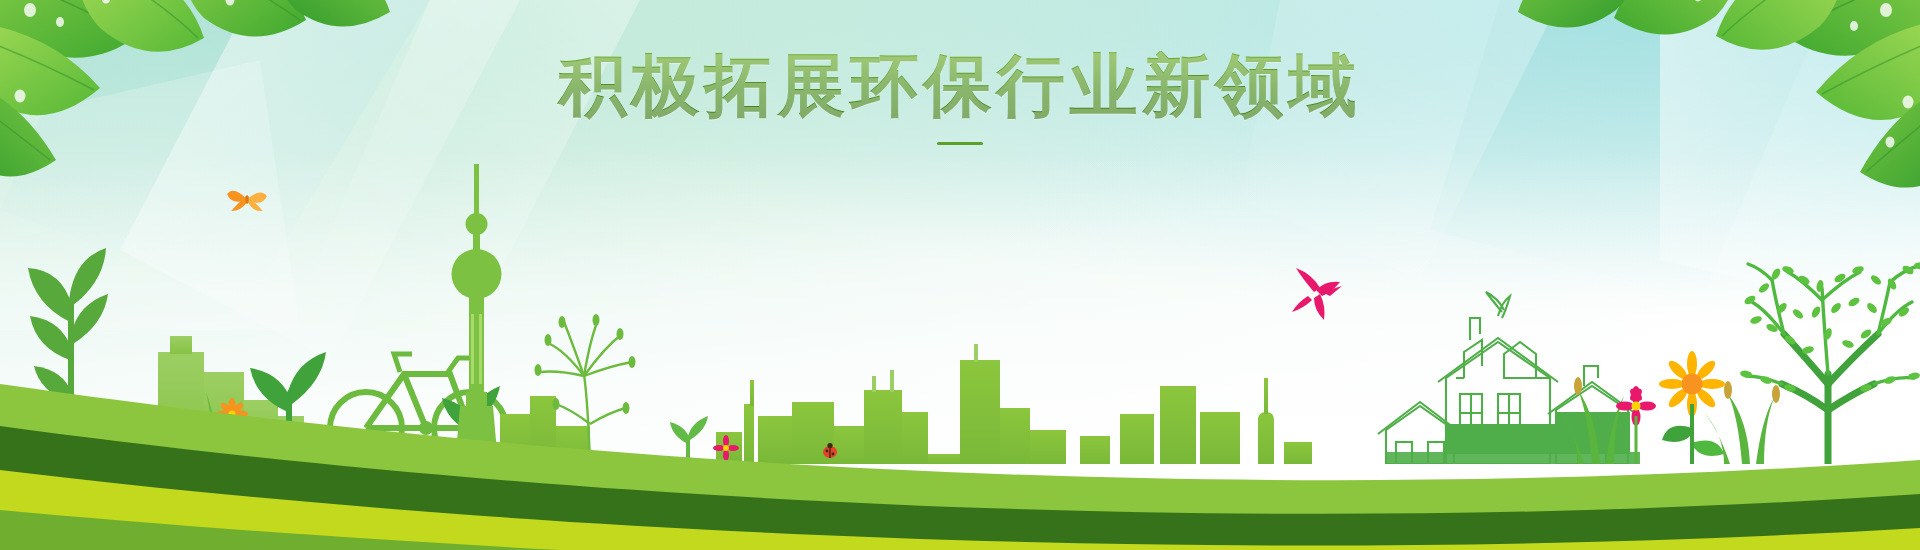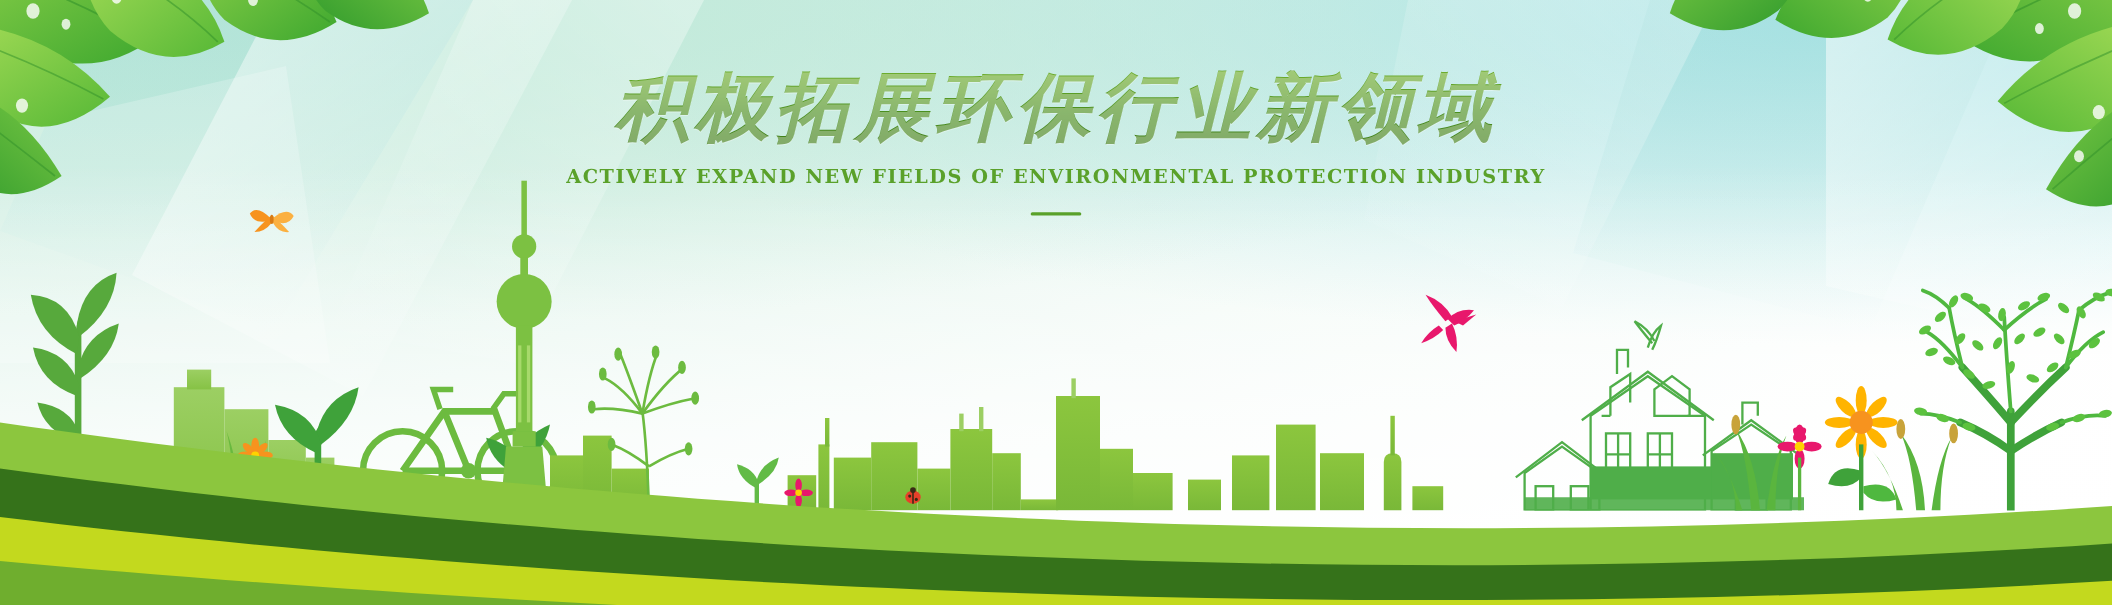--- a/index.html
+++ b/index.html
@@ -28,22 +28,21 @@
     font-family:"DejaVu Serif","Liberation Serif",serif;
     font-weight:700;
     font-size:68px;
     line-height:1.02;
     letter-spacing:5px;
     color:#4e9c22;
     background:linear-gradient(180deg,#6fae2e 0%,#4b8f1f 55%,#3f7d18 100%);
     -webkit-background-clip:text;background-clip:text;
     -webkit-text-fill-color:transparent;
     text-shadow:0 1px 0 rgba(255,255,255,.35);
-    margin:16px;
-    font-style:italic;
+    margin:3px;
   }
   .subline{
     font-family:"DejaVu Serif","Liberation Serif",serif;
     font-weight:700;
     font-size:17.5px;
     letter-spacing:1.4px;
     color:#5aa12a;
     margin:18px 0 0 0;
   }
   .divider{
@@ -103,21 +102,20 @@
       <polygon points="1500,0 1830,0 1700,300 1430,230" fill="url(#fg2)"></polygon>
       <polygon points="1660,0 1920,0 1920,320 1660,260" fill="url(#fg1)"></polygon>
       <polygon points="1280,0 1560,0 1420,280 1240,200" fill="url(#fg3)" opacity=".6"></polygon>
       <polygon points="0,120 260,60 300,330 0,330" fill="#ffffff" opacity=".22"></polygon>
       <rect x="0" y="150" width="1920" height="400" fill="url(#skyfade)"></rect>
     </svg>
   </div>
 
   <div class="copy">
     <h1 class="headline">积极拓展环保行业新领域</h1>
-    <p class="subline">ACTIVELY EXPAND NEW FIELDS OF ENVIRONMENTAL PROTECTION INDUSTRY</p>
     <div class="divider"></div>
   </div>
 
   <div class="layer" id="scenery">
     <svg viewBox="0 0 1920 300" preserveAspectRatio="none" aria-hidden="true">
       <defs>
         <linearGradient id="silh" x1="0" y1="0" x2="0" y2="1">
           <stop offset="0" stop-color="#8cc63e"></stop>
           <stop offset="1" stop-color="#79b838"></stop>
         </linearGradient>

